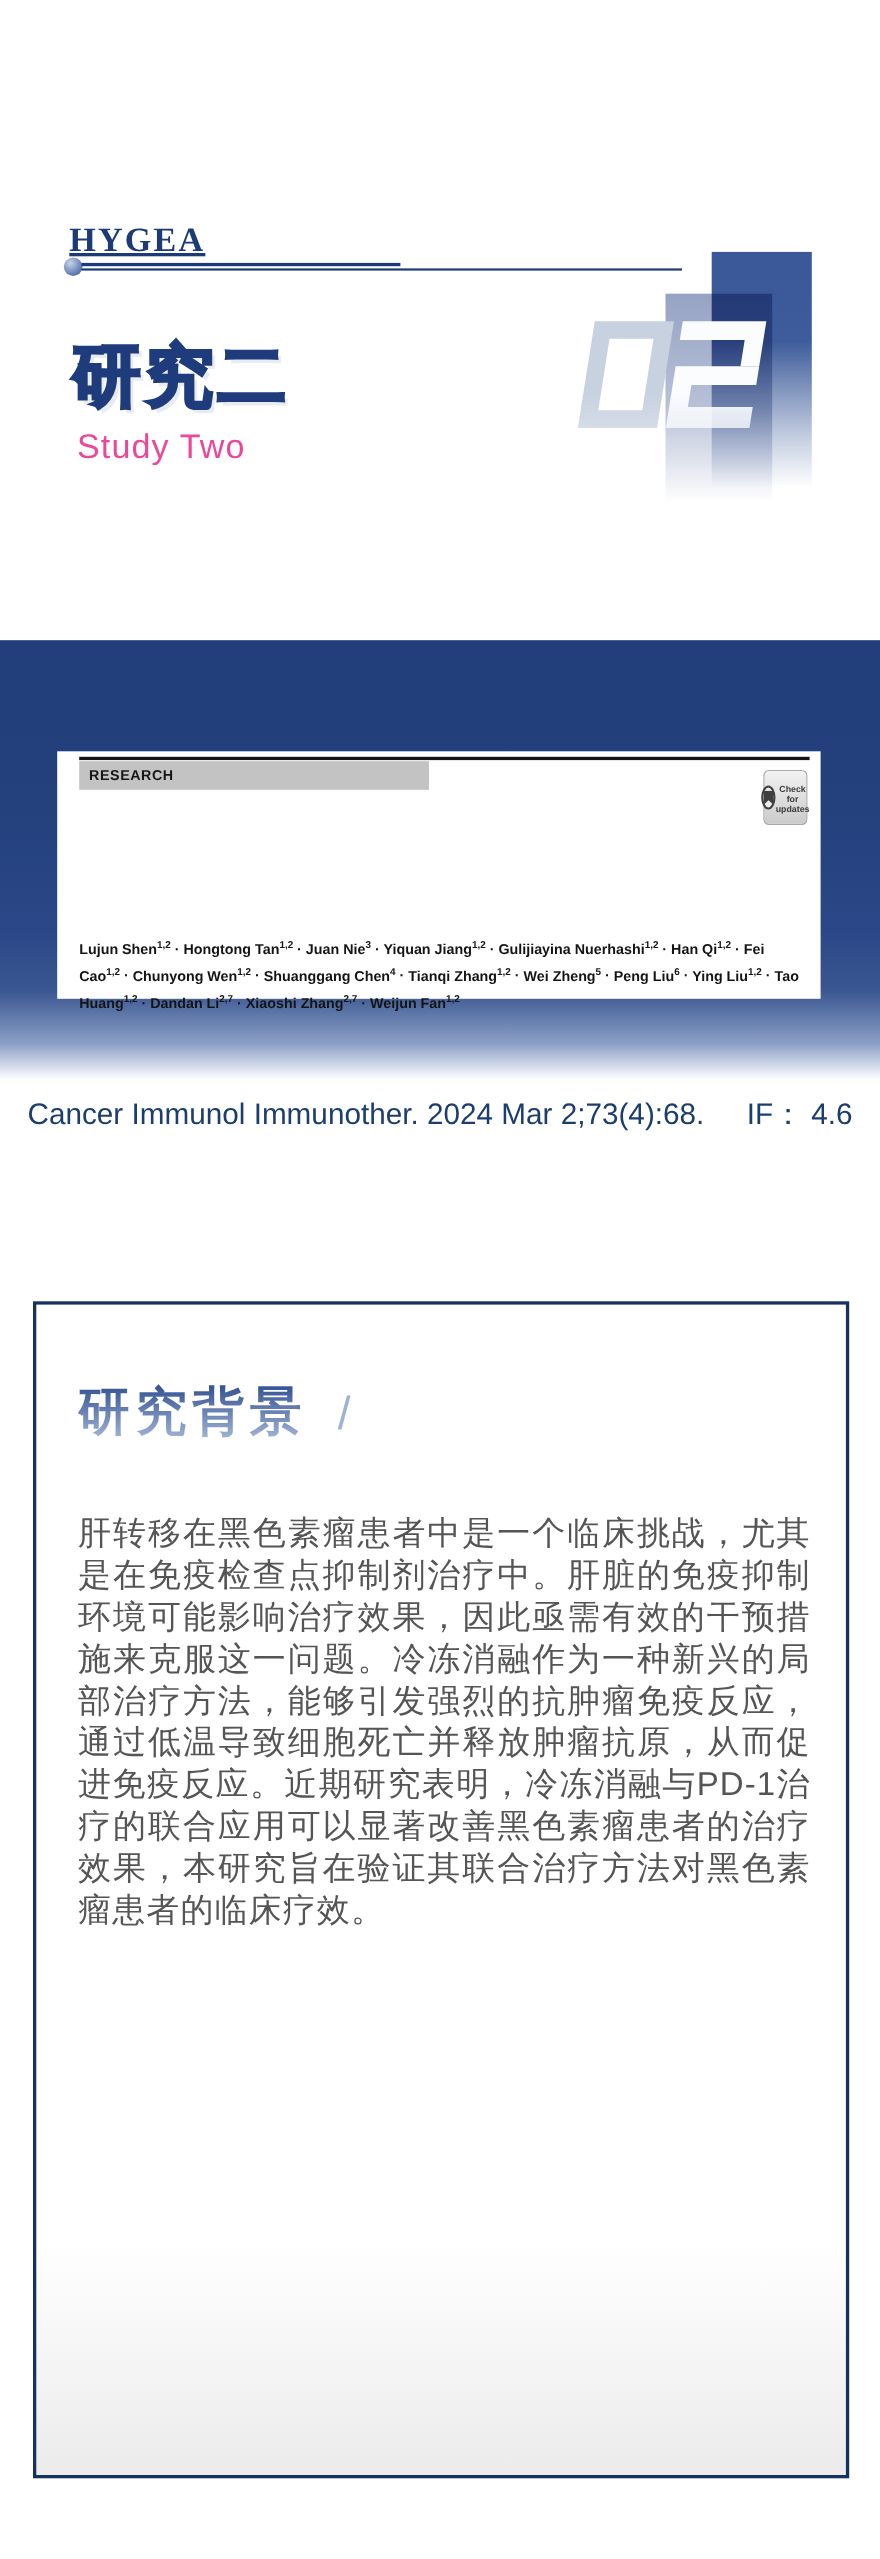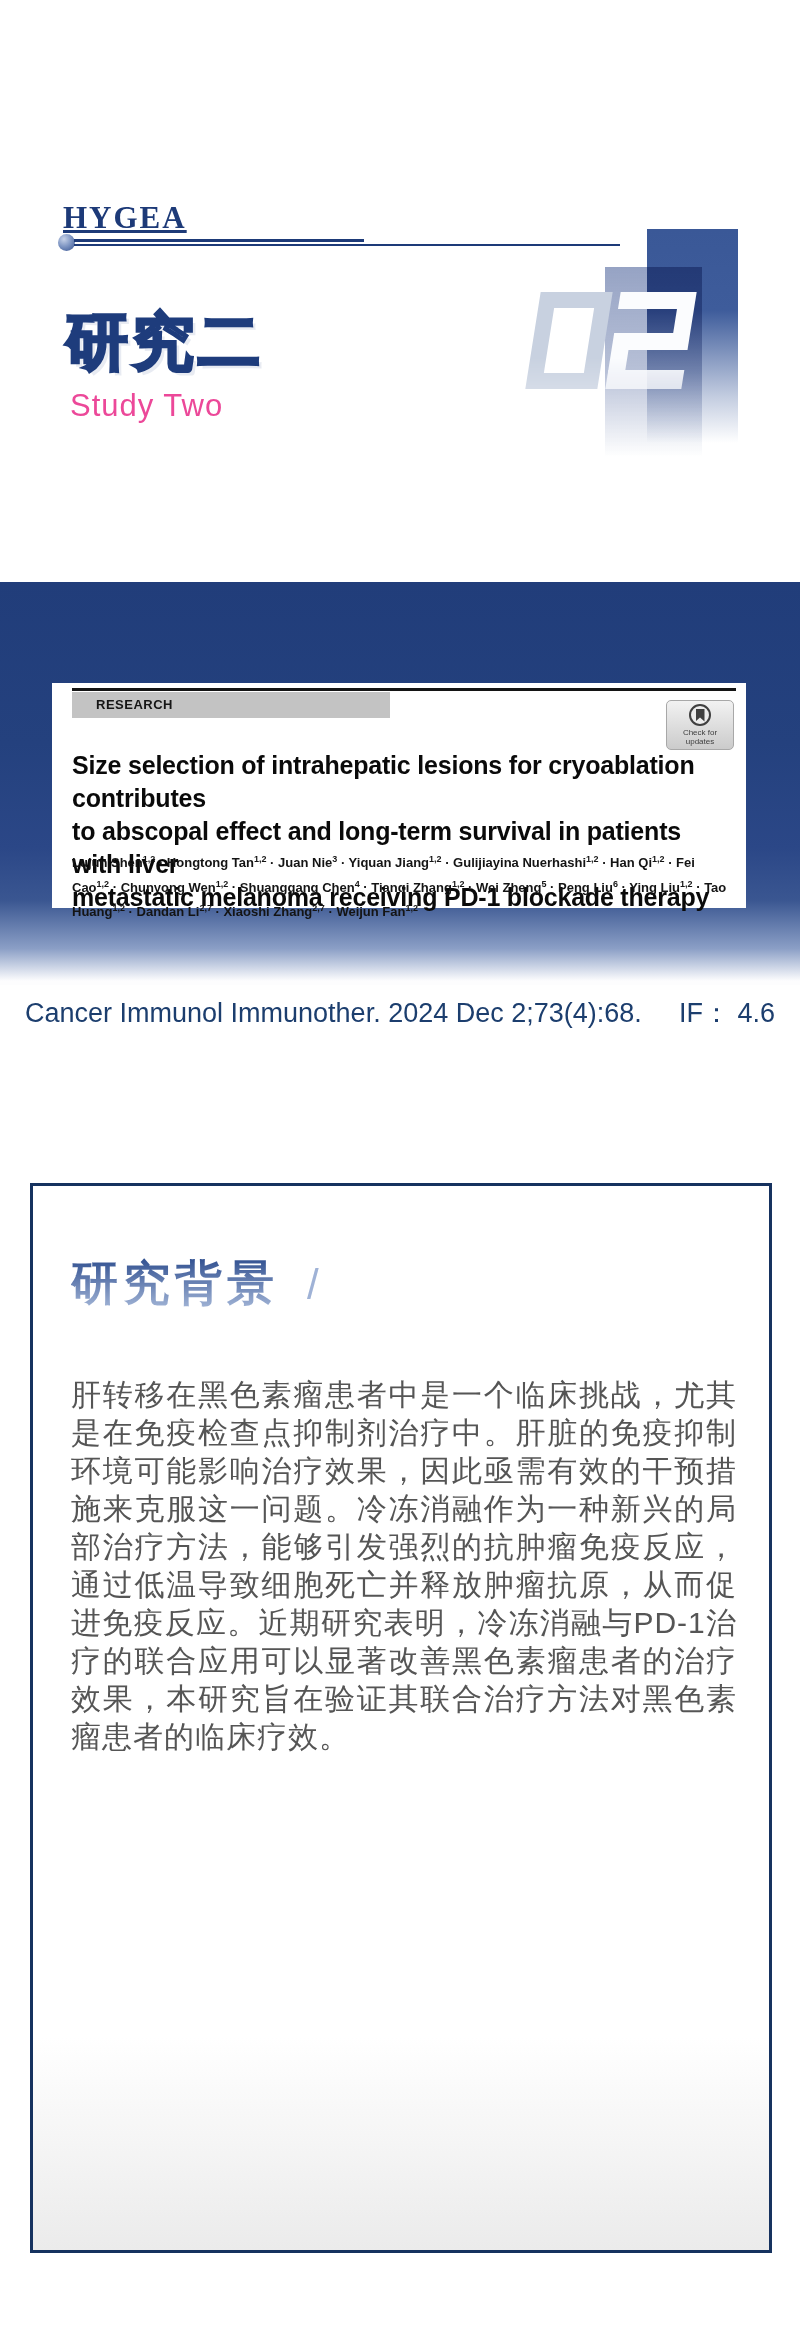--- a/index.html
+++ b/index.html
@@ -70,27 +70,27 @@
   }
   .paper-card {
     position:absolute; left:52px; top:101px; width:694px; height:225px;
     background:#ffffff;
   }
   .paper-rule { position:absolute; left:20px; right:10px; top:5px; height:3px; background:#141414; }
   .research-bar {
     position:absolute; left:20px; top:9px; width:318px; height:26px;
     background:#c3c3c3; color:#161616;
     font-size:13px; font-weight:bold; letter-spacing:0.5px;
-    line-height:26px; padding-left:24px;
+    line-height:26px; padding-left:9px;
   }
   .badge {
-    position:absolute; right:12px; top:17px; width:68px; height:50px;
+    position:absolute; right:12px; top:17px; width:40px; height:50px;
     background:linear-gradient(180deg,#f2f2f2,#cbcbcb);
     border:1px solid #a8a8a8; border-radius:5px;
-    display:flex; flex-direction:column; align-items:center; justify-content:center;
+    display:flex; align-items:center; justify-content:center;font-weight:bold;
   }
   .badge-circle {
     width:22px; height:22px; border:2px solid #3f3f3f; border-radius:50%;
     background:#ececec; display:flex; align-items:center; justify-content:center;
   }
   .badge-bookmark { width:9px; height:13px; background:#3f3f3f;
     clip-path:polygon(0 0, 100% 0, 100% 100%, 50% 70%, 0 100%); }
   .badge-text { margin-top:2px; font-size:8px; line-height:9px; color:#3d3d3d; text-align:center; }
   .paper-title {
     position:absolute; left:20px; top:66px; width:655px;
@@ -167,31 +167,26 @@
       <div class="research-bar">RESEARCH</div>
       <div class="badge">
         <div class="badge-circle">
           <div class="badge-bookmark"></div>
         </div>
         <div class="badge-text">
           <span>Check for</span><br>
           <span>updates</span>
         </div>
       </div>
-      <div class="paper-title" id="paper-title-lines">
-          <div>Size selection of intrahepatic lesions for cryoablation contributes</div>
-          <div>to abscopal effect and long-term survival in patients with liver</div>
-          <div>metastatic melanoma receiving PD-1 blockade therapy</div>
-        </div>
       <div class="paper-authors" id="paper-authors"><span>Lujun Shen<sup>1,2</sup></span><span class="author-sep"> · </span><span>Hongtong Tan<sup>1,2</sup></span><span class="author-sep"> · </span><span>Juan Nie<sup>3</sup></span><span class="author-sep"> · </span><span>Yiquan Jiang<sup>1,2</sup></span><span class="author-sep"> · </span><span>Gulijiayina Nuerhashi<sup>1,2</sup></span><span class="author-sep"> · </span><span>Han Qi<sup>1,2</sup></span><span class="author-sep"> · </span><span>Fei Cao<sup>1,2</sup></span><span class="author-sep"> · </span><span>Chunyong Wen<sup>1,2</sup></span><span class="author-sep"> · </span><span>Shuanggang Chen<sup>4</sup></span><span class="author-sep"> · </span><span>Tianqi Zhang<sup>1,2</sup></span><span class="author-sep"> · </span><span>Wei Zheng<sup>5</sup></span><span class="author-sep"> · </span><span>Peng Liu<sup>6</sup></span><span class="author-sep"> · </span><span>Ying Liu<sup>1,2</sup></span><span class="author-sep"> · </span><span>Tao Huang<sup>1,2</sup></span><span class="author-sep"> · </span><span>Dandan Li<sup>2,7</sup></span><span class="author-sep"> · </span><span>Xiaoshi Zhang<sup>2,7</sup></span><span class="author-sep"> · </span><span>Weijun Fan<sup>1,2</sup></span></div>
     </div>
   </div>
 
   <div class="citation-row">
-    <span class="ref">Cancer Immunol Immunother. 2024 Dec 2;73(4):68.</span>
+    <span class="ref">Cancer Immunol Immunother. 2024 Mar 2;73(4):68.</span>
     <span class="impact">
       <span>IF：</span>
       <span>4.6</span>
     </span>
   </div>
 
   <div class="bg-box">
     <div class="bg-heading">
       <span class="bg-heading-zh">研究背景</span>
       <span class="bg-heading-sep">/</span>

